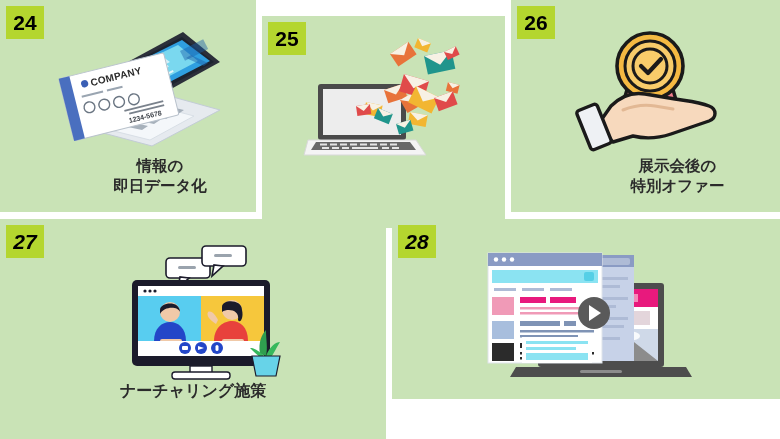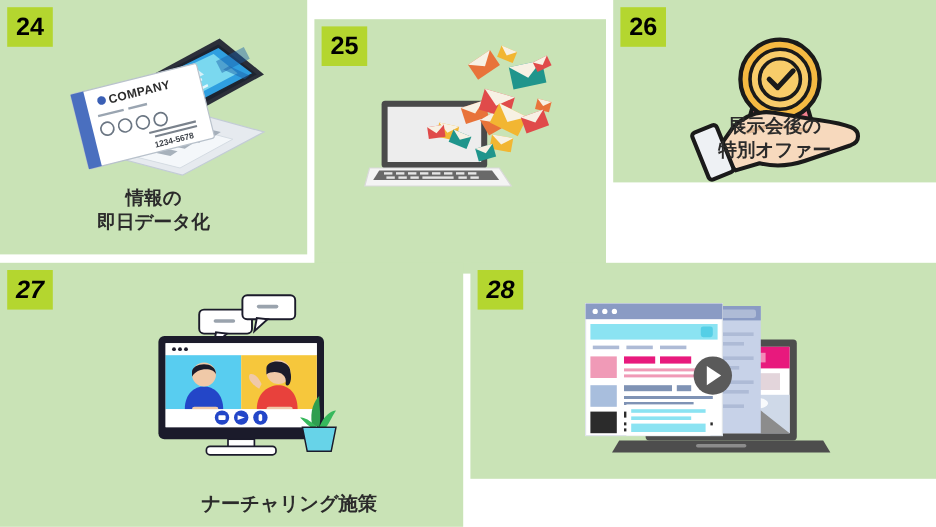--- a/index.html
+++ b/index.html
@@ -20,21 +20,21 @@
     background: #ffffff;
   }
   .panel {
     position: absolute;
     background: #c9e3b6;
     overflow: hidden;
   }
   
   .p24 { left: 0px;   top: 0px;   width: 256px; height: 212px; }
   .p25 { left: 262px; top: 16px;   width: 243px; height: 212px; }
-  .p26 { left: 511px; top: 0px;   width: 269px; height: 152px; text-decoration: underline; }
+  .p26 { left: 511px; top: 0px;   width: 269px; height: 212px; text-decoration: underline; }
   
   .p27 { left: 0px;   top: 219px; width: 386px; height: 220px; }
   .p28 { left: 392px; top: 219px; width: 388px; height: 180px; }
 
   .badge {
     position: absolute;
     left: 6px;
     top: 6px;
     width: 38px;
     height: 33px;
@@ -53,22 +53,22 @@
     position: absolute;
     left: 0;
     width: 100%;
     text-align: center;
     color: #2b2b2b;
     font-weight: bold;
     font-family: "Liberation Sans", "DejaVu Sans", sans-serif;
     line-height: 1.28;
     white-space: pre-line;
   }
-  .cap-r1 { bottom: 16px; font-size: 15.5px; }
-  .cap-r2 { bottom: 8px; font-size: 16px; margin-left: 48px; }
+  .cap-r1 { bottom: 16px; font-size: 15.5px; padding-left: 32px; }
+  .cap-r2 { bottom: 38px; font-size: 16px; }
 
   .art {
     position: absolute;
   }
   svg { display: block; overflow: visible; }
 </style>
 </head>
 <body>
 
 <div id="board">

